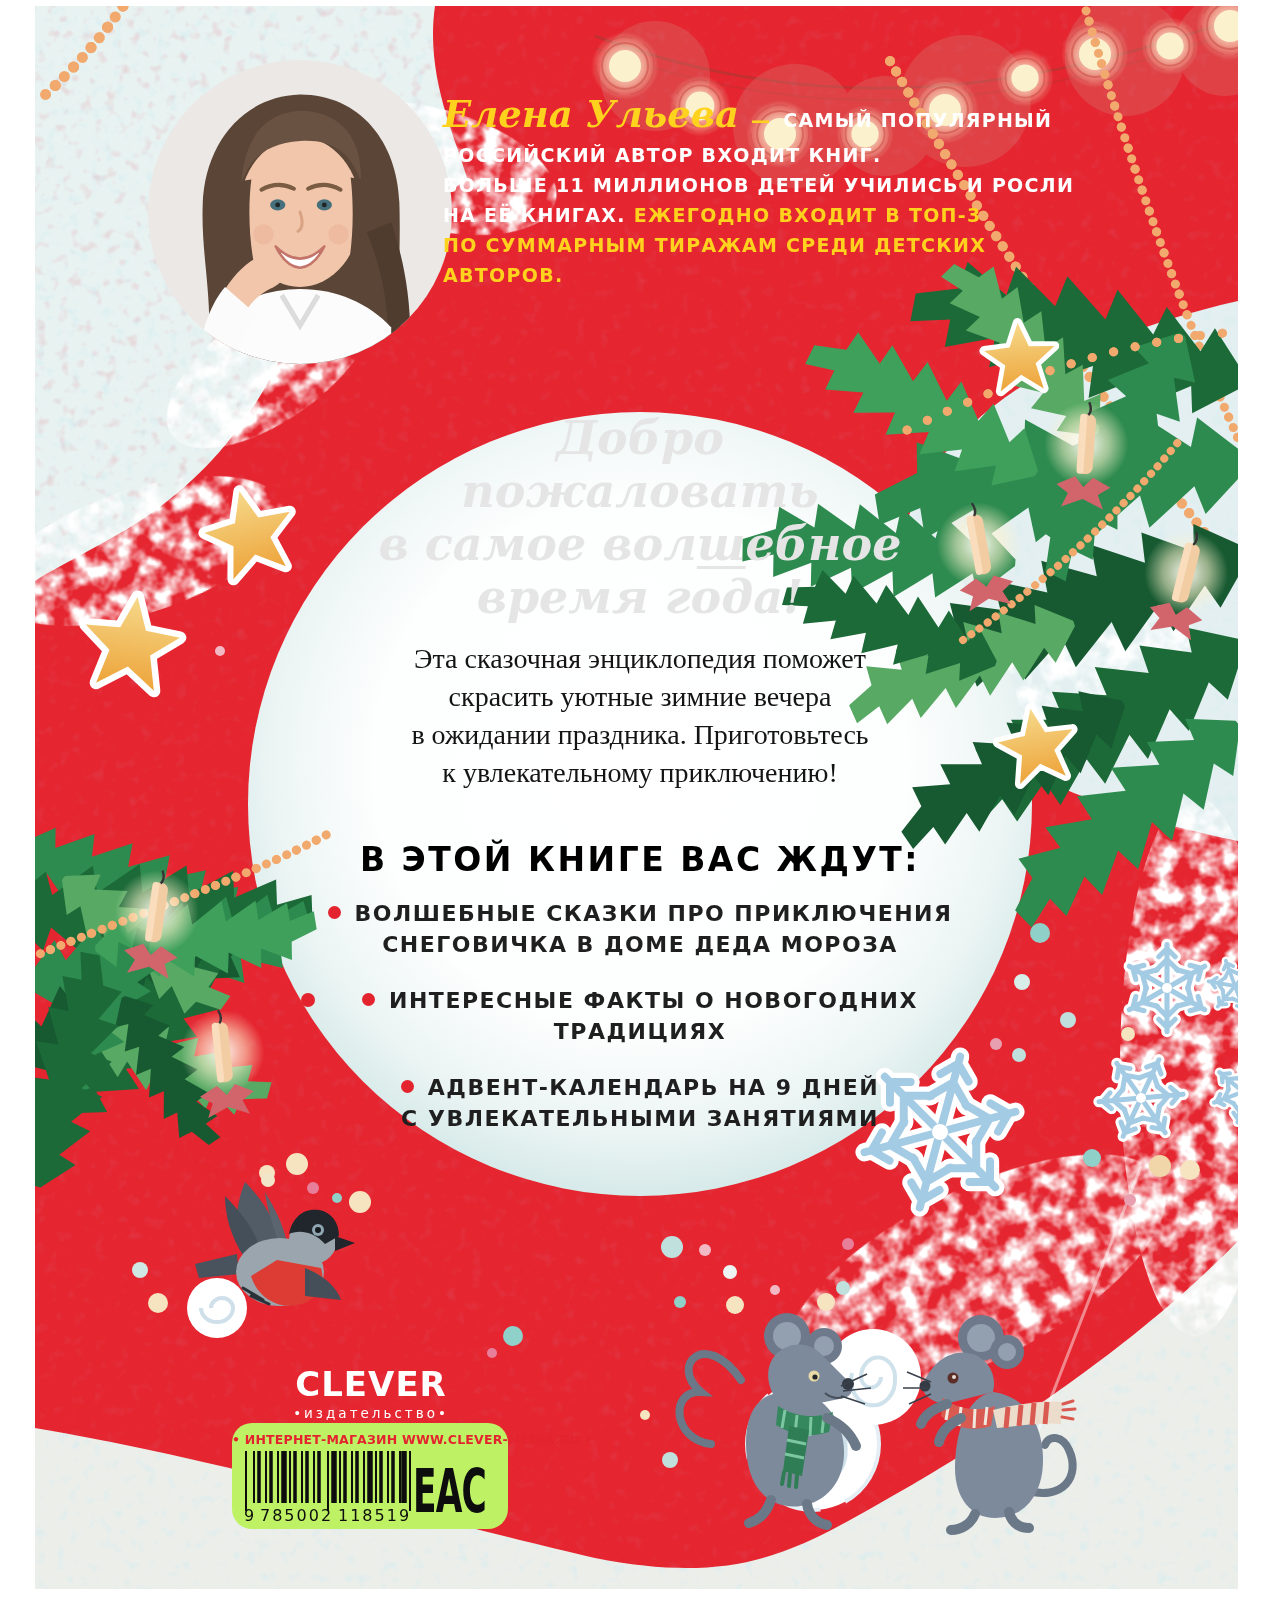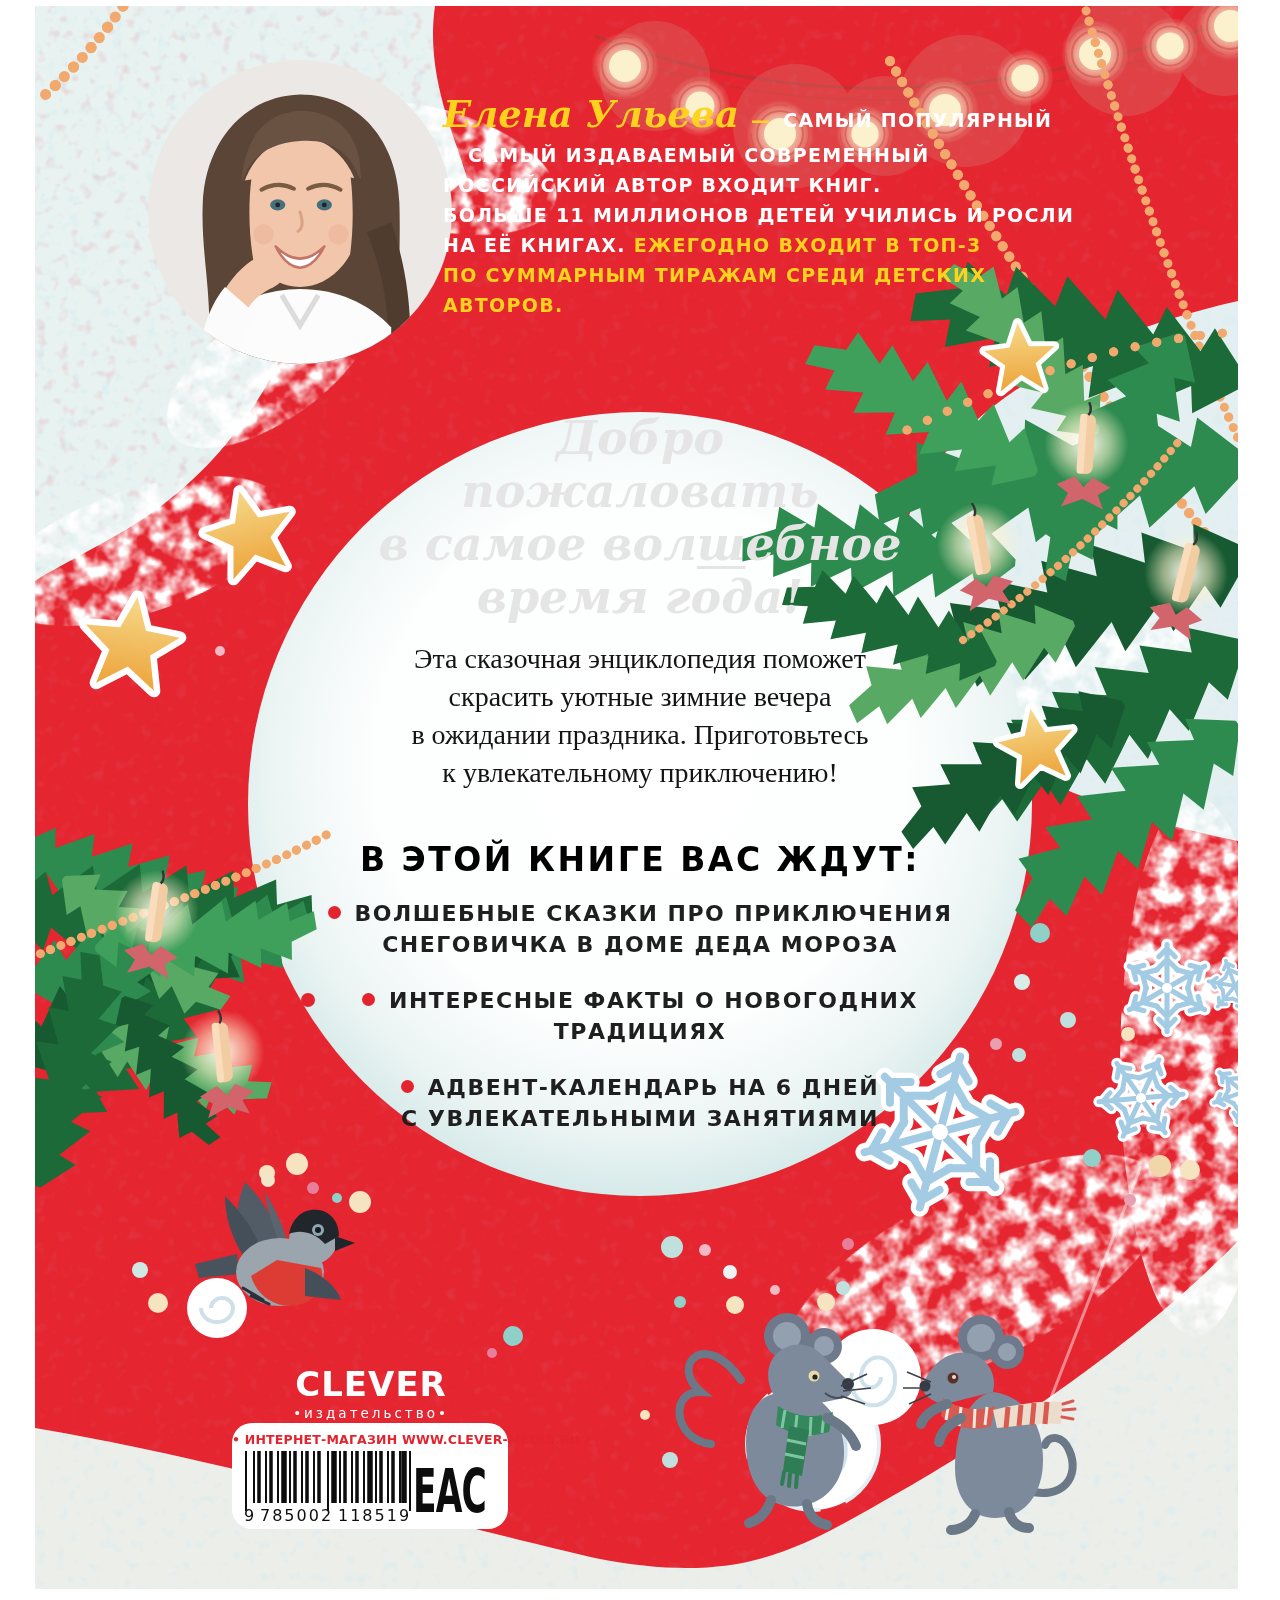--- a/index.html
+++ b/index.html
@@ -28,21 +28,21 @@
   .feats{top:892px;font-size:22px;font-weight:bold;letter-spacing:1.5px;line-height:31px;color:#1f1f1f;}
   .feat{margin-bottom:25px;}
   .dot{display:inline-block;width:13px;height:13px;border-radius:50%;background:#e3242e;
        margin-right:14px;vertical-align:2px;}
 
   .publisher{position:absolute;left:236px;top:1358px;width:200px;text-align:center;color:#fff;}
   .plogo{font-size:34px;font-weight:800;letter-spacing:1px;}
   .ptag{font-size:13.5px;letter-spacing:3px;margin-top:1px;}
 
   .infobox{position:absolute;left:197px;top:1417px;width:276px;height:106px;
-           background:#ffffff;border-radius:20px;}
+           background:#bef264;border-radius:20px;}
   .shop{font-size:12.5px;font-weight:bold;color:#e3242e;text-align:center;
         margin-top:9px;letter-spacing:0.2px;white-space:nowrap;}
   .barcode{position:absolute;left:12px;top:28px;}
   .eac{position:absolute;right:14px;top:32px;font-size:42px;font-weight:800;color:#0d0d0d;
        transform:scale(0.82,1.45);transform-origin:center top;letter-spacing:-1px;}
 </style>
 </head>
 <body>
 
 <div class="cover">
@@ -381,21 +381,20 @@
       <path d="M48,300 C52,268 62,240 76,224 L108,252 C94,268 88,284 86,300 Z" fill="#fbfbfb"></path>
     </svg>
   </div>
 
   <div class="author">
     <div class="a1">
       <span class="name">Елена Ульева</span>
       <span class="acap yellow">—</span>
       <span class="acap">САМЫЙ ПОПУЛЯРНЫЙ</span>
     </div>
-    <div class="acap">И САМЫЙ ИЗДАВАЕМЫЙ СОВРЕМЕННЫЙ</div>
     <div class="acap">РОССИЙСКИЙ АВТОР ВХОДИТ КНИГ.</div>
     <div class="acap">БОЛЬШЕ 11 МИЛЛИОНОВ ДЕТЕЙ УЧИЛИСЬ И РОСЛИ</div>
     <div class="acap">
       <span>НА ЕЁ КНИГАХ.</span>
       <span class="yellow">ЕЖЕГОДНО ВХОДИТ В ТОП-3</span>
     </div>
     <div class="acap yellow">ПО СУММАРНЫМ ТИРАЖАМ СРЕДИ ДЕТСКИХ АВТОРОВ.</div>
   </div>
 
   <div class="center-col welcome">
@@ -416,21 +415,21 @@
 
   <div class="center-col feats">
     <div class="feat">
       <div><span class="dot"></span><span>ВОЛШЕБНЫЕ СКАЗКИ ПРО ПРИКЛЮЧЕНИЯ</span></div>
       <div>СНЕГОВИЧКА В ДОМЕ ДЕДА МОРОЗА</div>
     </div>
     <div class="feat">
       <div><span class="dot"></span><span>ИНТЕРЕСНЫЕ ФАКТЫ О НОВОГОДНИХ ТРАДИЦИЯХ</span></div>
     </div>
     <div class="feat">
-      <div><span class="dot"></span><span>АДВЕНТ-КАЛЕНДАРЬ НА 6 ДНЕЙ</span></div>
+      <div><span class="dot"></span><span>АДВЕНТ-КАЛЕНДАРЬ НА 9 ДНЕЙ</span></div>
       <div>С УВЛЕКАТЕЛЬНЫМИ ЗАНЯТИЯМИ</div>
     </div>
   </div>
 
   <div class="publisher">
     <div class="plogo">CLEVER</div>
     <div class="ptag">•издательство•</div>
   </div>
 
   <div class="infobox">

